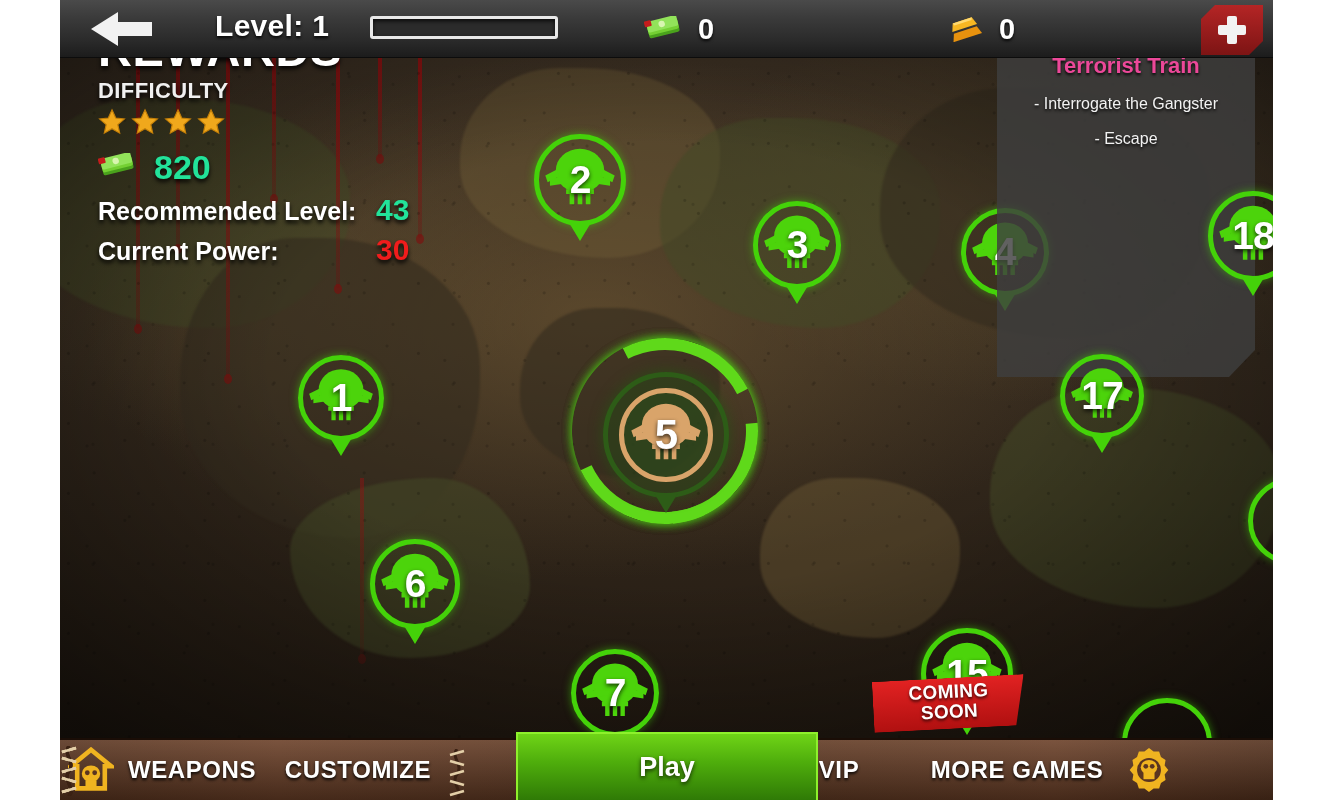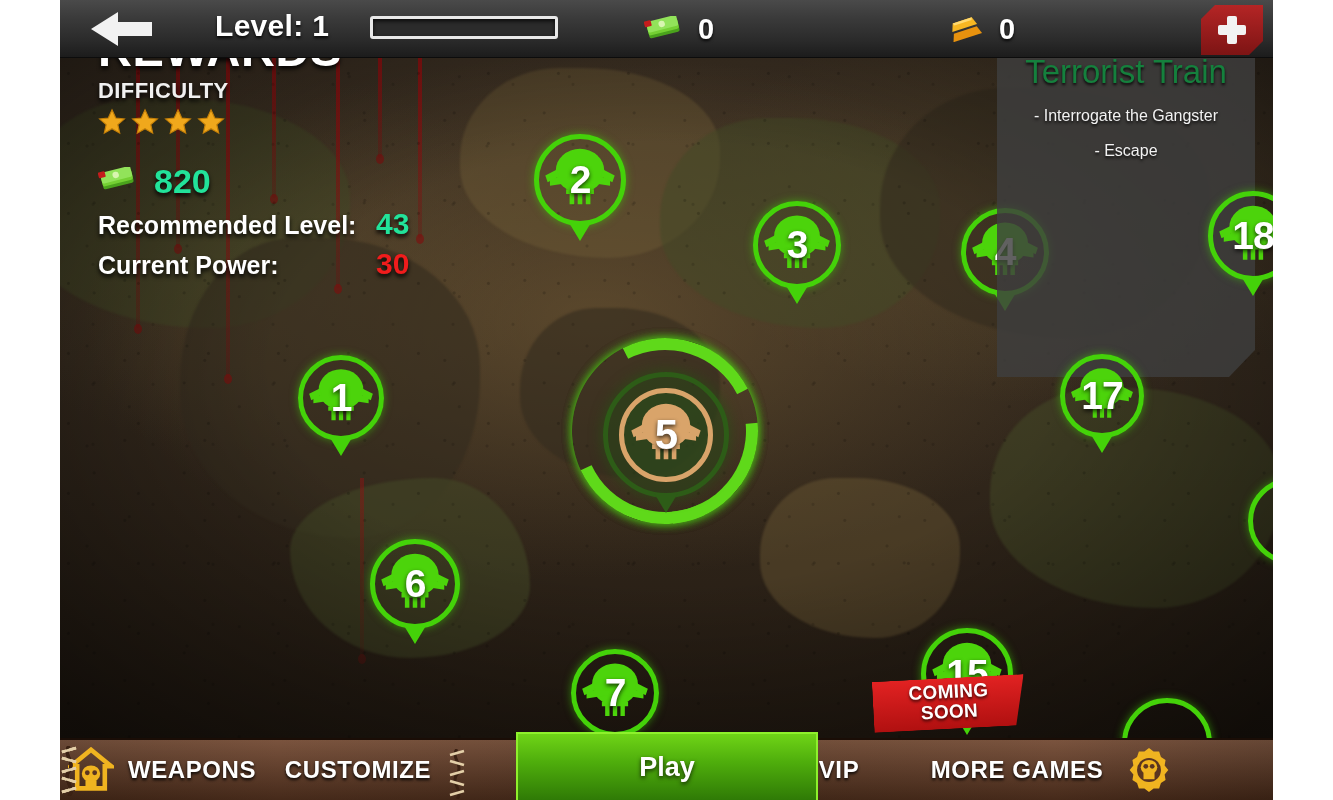--- a/index.html
+++ b/index.html
@@ -147,21 +147,21 @@
     font-size: 47px; font-weight: bold; color: #ffffff;
     letter-spacing: .5px; line-height: 1;
   }
   #rewards .difficulty {
     font-size: 22px; font-weight: bold; color: #f0f0f0;
     letter-spacing: .4px; margin-top: 5px;
   }
   #stars { margin-top: 4px; display: flex; gap: 5px; }
   .star { width: 28px; height: 28px; }
   #reward-cash {
-    display: flex; align-items: center; gap: 16px; margin-top: 26px;
+    display: flex; align-items: center; gap: 16px; margin-top: 12px;
   }
   #reward-cash .amount {
     font-size: 34px; font-weight: bold; color: #22e39a;
     text-shadow: 0 3px 4px rgba(0,0,0,.9);
   }
   .power-row {
     display: flex; align-items: baseline; margin-top: 6px;
   }
   .power-row .lbl {
     font-size: 25px; font-weight: bold; color: #ffffff;
@@ -175,21 +175,21 @@
   #mission {
     position: absolute; left: 937px; top: 32px;
     width: 258px; height: 345px;
     background: rgba(62,62,62,.82);
     clip-path: polygon(26px 0, 100% 0, 100% 318px, 232px 100%, 0 100%, 0 26px);
     z-index: 22;
     padding: 22px 14px 0 14px;
     text-align: center;
   }
   #mission .mtitle {
-    font-size: 33px; font-weight: normal; color: #15803d;
+    font-size: 22px; font-weight: bold; color: #ec4899;
     text-shadow: 0 2px 3px rgba(0,0,0,.9);
     line-height: 1.1;
   }
   #mission .objective {
     font-size: 16px; font-weight: normal; color: #f2f2f2;
     text-shadow: 0 2px 3px rgba(0,0,0,.9);
     line-height: 1.2; margin-top: 16px;
   }
 
   

